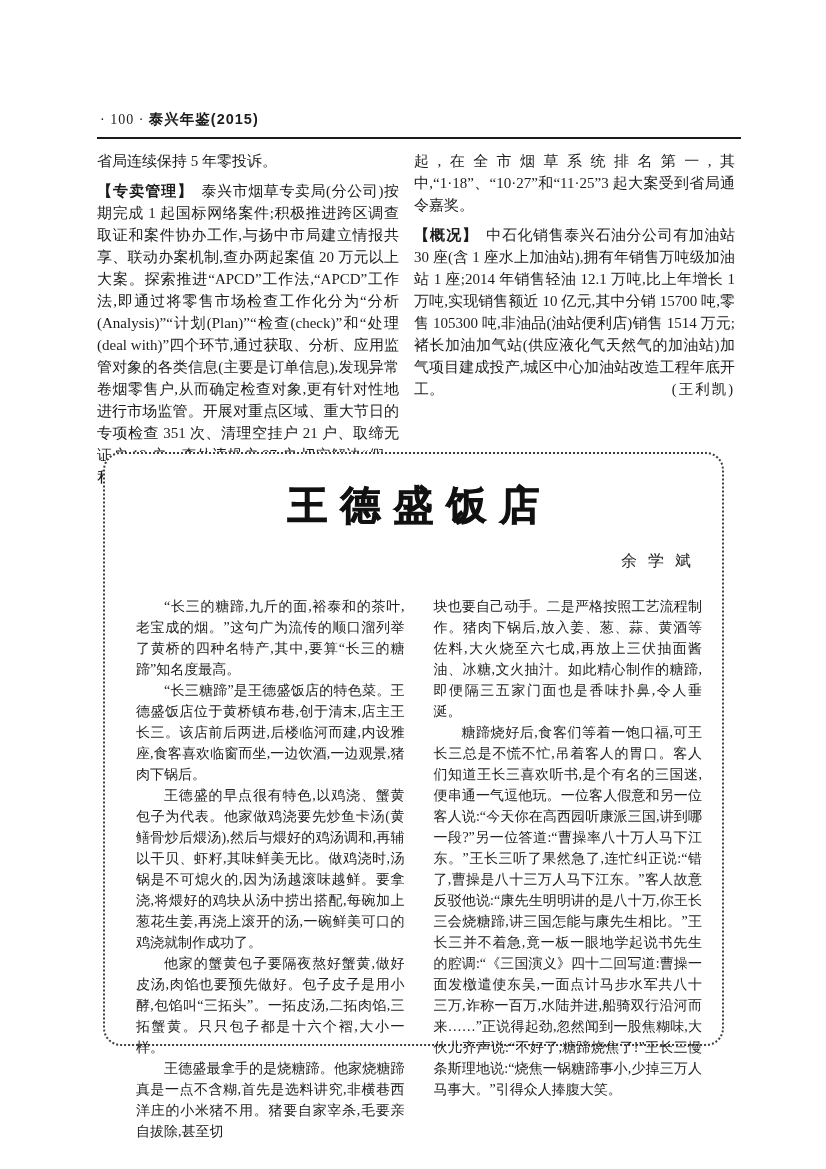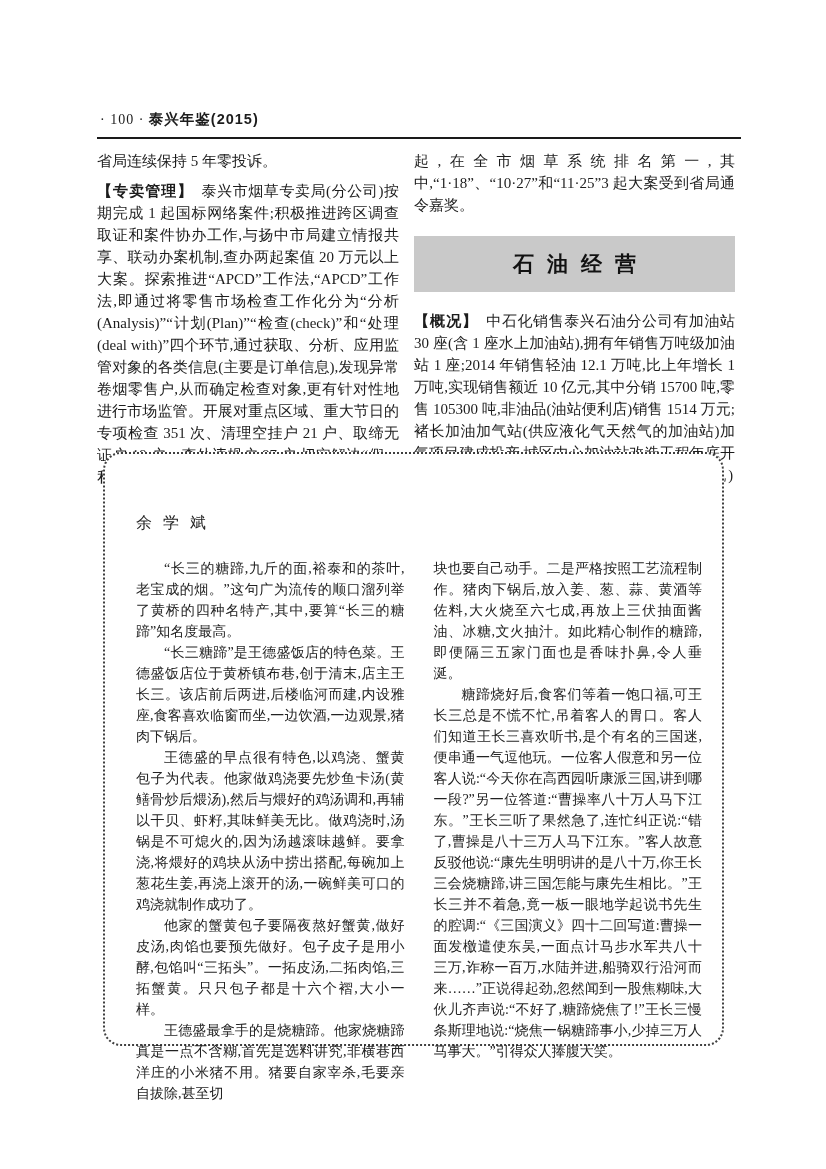--- a/index.html
+++ b/index.html
@@ -43,22 +43,22 @@
     position:absolute;left:103px;top:452px;width:621px;height:594px;
     box-sizing:border-box;border:2px dotted #3f3f3f;border-radius:18px;
     padding:26px 20px 0 20px;background:#ffffff;
   }
   .article-title{
     text-align:center;font-size:40px;font-weight:900;
     letter-spacing:13px;padding-left:13px;line-height:52px;
     -webkit-text-stroke:0.8px #111;color:#111;
   }
   .article-author{
-    text-align:left;font-size:16px;letter-spacing:11px;padding-left:11px;
-    margin-top:32px;line-height:22px;color:#222;
+    text-align:right;font-size:16px;letter-spacing:11px;padding-left:11px;
+    margin-top:18px;line-height:22px;color:#222;
   }
   .article-body{
     margin-top:24px;display:flex;gap:18px;
     font-size:14px;line-height:21px;text-align:justify;color:#222;
   }
   .article-col{flex:1;min-width:0;margin-left:11px;}
   .article-col p{margin:0;text-indent:2em;}
   .article-col p.no-indent{text-indent:0;}
 </style>
 </head>
@@ -70,28 +70,26 @@
 </div>
 <div class="header-rule"></div>
 
 <div class="top-section">
   <div class="col-left">
     <p class="overflow">省局连续保持 5 年零投诉。</p>
     <p><span class="entry-label">【专卖管理】</span><span>泰兴市烟草专卖局(分公司)按期完成 1 起国标网络案件;积极推进跨区调查取证和案件协办工作,与扬中市局建立情报共享、联动办案机制,查办两起案值 20 万元以上大案。探索推进“APCD”工作法,“APCD”工作法,即通过将零售市场检查工作化分为“分析(Analysis)”“计划(Plan)”“检查(check)”和“处理(deal with)”四个环节,通过获取、分析、应用监管对象的各类信息(主要是订单信息),发现异常卷烟零售户,从而确定检查对象,更有针对性地进行市场监管。开展对重点区域、重大节日的专项检查 351 次、清理空挂户 21 户、取缔无证户 19 户、查处违规户 87 户,切实解决“假、私、非”问题。全年共查获 5 万元以上案件 25</span></p>
   </div>
   <div class="col-right">
     <p class="overflow">起,在全市烟草系统排名第一,其中,“1·18”、“10·27”和“11·25”3 起大案受到省局通令嘉奖。</p>
-    <div class="section-banner">
-      <span>石油经营</span>
-    </div>
     <p><span class="entry-label">【概况】</span><span>中石化销售泰兴石油分公司有加油站 30 座(含 1 座水上加油站),拥有年销售万吨级加油站 1 座;2014 年销售轻油 12.1 万吨,比上年增长 1 万吨,实现销售额近 10 亿元,其中分销 15700 吨,零售 105300 吨,非油品(油站便利店)销售 1514 万元;褚长加油加气站(供应液化气天然气的加油站)加气项目建成投产,城区中心加油站改造工程年底开工。</span><span class="byline">(王利凯)</span></p>
   </div>
 </div>
 
 <div class="article-box">
+  <div class="article-title">王德盛饭店</div>
   <div class="article-author">余学斌</div>
   <div class="article-body">
     <div class="article-col">
       <p>“长三的糖蹄,九斤的面,裕泰和的茶叶,老宝成的烟。”这句广为流传的顺口溜列举了黄桥的四种名特产,其中,要算“长三的糖蹄”知名度最高。</p>
       <p>“长三糖蹄”是王德盛饭店的特色菜。王德盛饭店位于黄桥镇布巷,创于清末,店主王长三。该店前后两进,后楼临河而建,内设雅座,食客喜欢临窗而坐,一边饮酒,一边观景,猪肉下锅后。</p>
       <p>王德盛的早点很有特色,以鸡浇、蟹黄包子为代表。他家做鸡浇要先炒鱼卡汤(黄鳝骨炒后煨汤),然后与煨好的鸡汤调和,再辅以干贝、虾籽,其味鲜美无比。做鸡浇时,汤锅是不可熄火的,因为汤越滚味越鲜。要拿浇,将煨好的鸡块从汤中捞出搭配,每碗加上葱花生姜,再浇上滚开的汤,一碗鲜美可口的鸡浇就制作成功了。</p>
       <p>他家的蟹黄包子要隔夜熬好蟹黄,做好皮汤,肉馅也要预先做好。包子皮子是用小酵,包馅叫“三拓头”。一拓皮汤,二拓肉馅,三拓蟹黄。只只包子都是十六个褶,大小一样。</p>
       <p>王德盛最拿手的是烧糖蹄。他家烧糖蹄真是一点不含糊,首先是选料讲究,非横巷西洋庄的小米猪不用。猪要自家宰杀,毛要亲自拔除,甚至切</p>
     </div>
     <div class="article-col">

